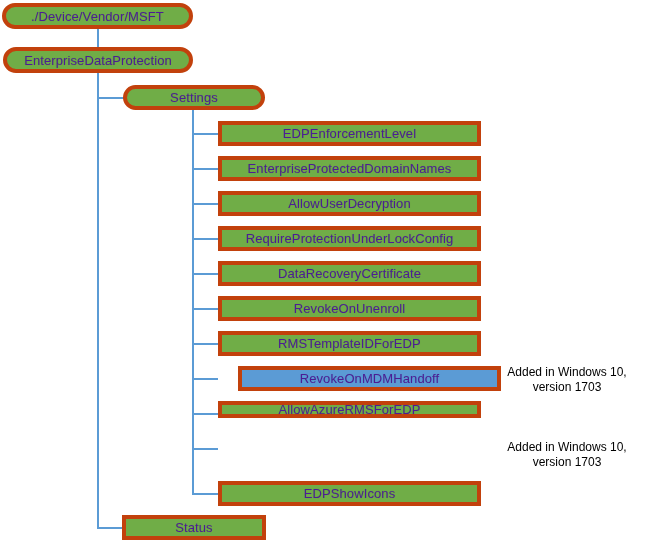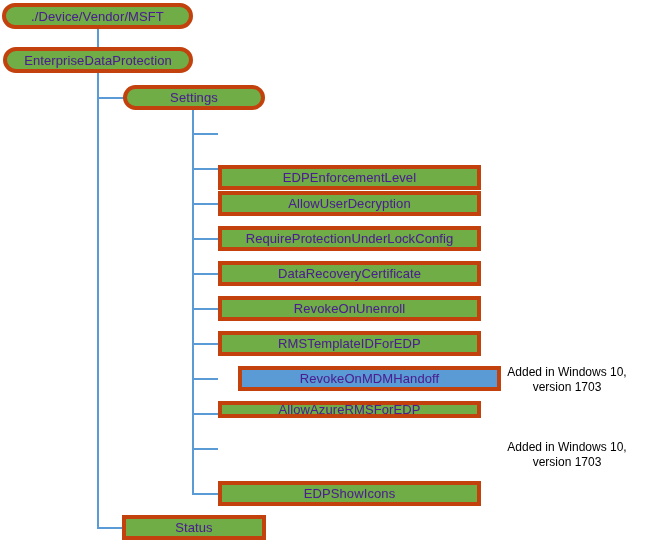--- a/index.html
+++ b/index.html
@@ -84,22 +84,23 @@
   <div class="line h" style="left:192px; top:413px; width:26px;"></div>
   <div class="line h" style="left:192px; top:448px; width:26px;"></div>
   <div class="line h" style="left:192px; top:493px; width:26px;"></div>
 
   <div class="node pill green" style="left:2px; top:3px; width:191px; height:26px;">./Device/Vendor/MSFT</div>
 
   <div class="node pill green" style="left:3px; top:47px; width:190px; height:26px;">EnterpriseDataProtection</div>
 
   <div class="node pill green" style="left:123px; top:85px; width:142px; height:25px;">Settings</div>
 
-  <div class="node rect green" style="left:218px; top:121px; width:263px; height:25px;margin-top:44px;">EDPEnforcementLevel</div>
+  <div class="node rect green" style="left:218px; top:121px; width:263px; height:25px;">EDPEnforcementLevel</div>
 
+  <div class="node rect green" style="left:218px; top:156px; width:263px; height:25px;">EnterpriseProtectedDomainNames</div>
 
   <div class="node rect green" style="left:218px; top:191px; width:263px; height:25px;">AllowUserDecryption</div>
 
   <div class="node rect green" style="left:218px; top:226px; width:263px; height:25px;">RequireProtectionUnderLockConfig</div>
 
   <div class="node rect green" style="left:218px; top:261px; width:263px; height:25px;">DataRecoveryCertificate</div>
 
   <div class="node rect green" style="left:218px; top:296px; width:263px; height:25px;">RevokeOnUnenroll</div>
 
   <div class="node rect green" style="left:218px; top:331px; width:263px; height:25px;">RMSTemplateIDForEDP</div>

